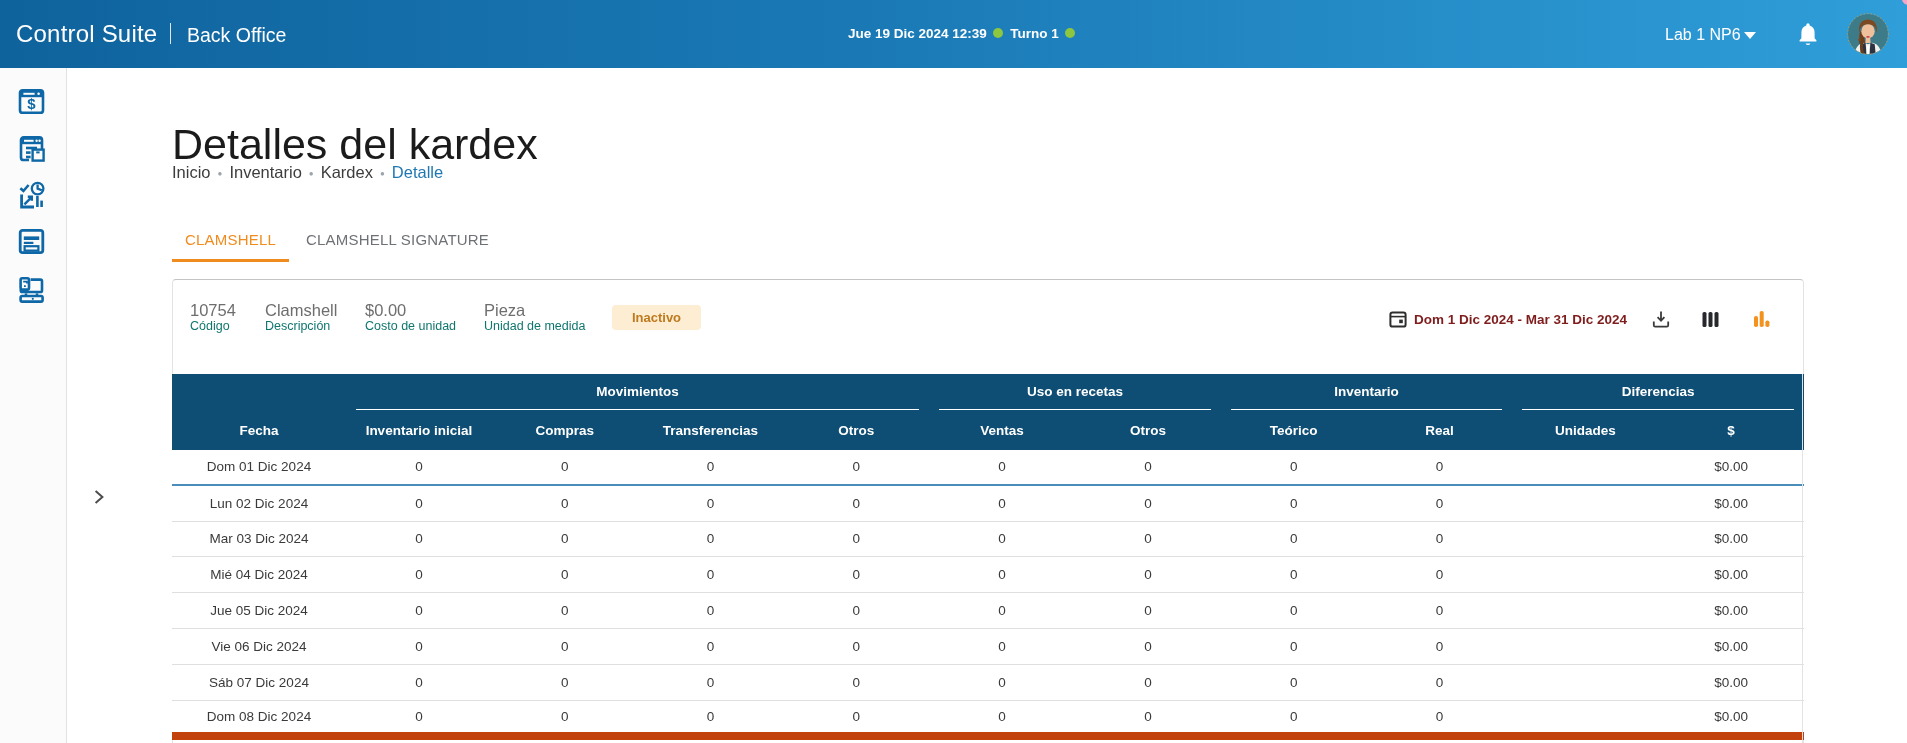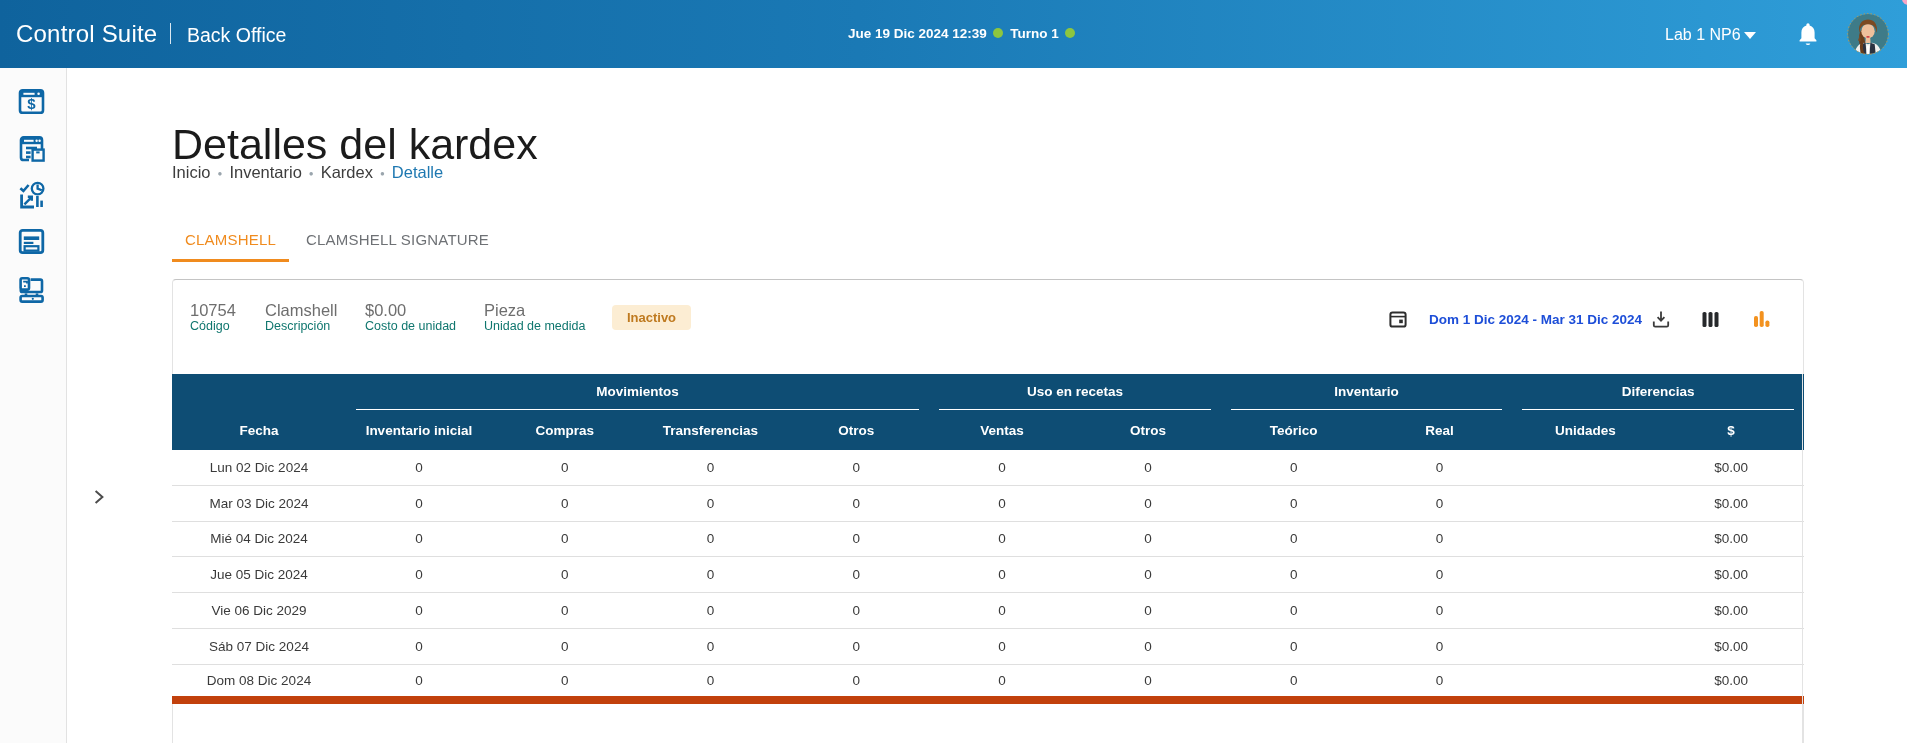--- a/index.html
+++ b/index.html
@@ -38,25 +38,25 @@
   font-size:15px; color:#f08b1e; letter-spacing:.2px; }
 .tab1u { position:absolute; left:172px; top:259px; width:117px; height:3px; background:#f08b1e; }
 .tab2 { position:absolute; left:306px; top:231px; font-size:15px; color:#6e7175; letter-spacing:.2px; }
 
 
 #card { position:absolute; left:172px; top:279px; width:1632px; height:470px;
   background:#fff; border:1px solid #e3e3e3; border-top:1px solid #c4c4c4; border-radius:4px 4px 0 0; }
 
 .iv { position:absolute; top:21px; font-size:16.5px; color:#6e6e6e; }
 .il { position:absolute; top:39px; font-size:12.5px; color:#0f766e; }
-.badge { position:absolute; left:439px; top:25px; width:79px; height:25px; line-height:25px;
+.badge { position:absolute; left:439px; top:25px; width:89px; height:25px; line-height:25px;
   background:#fcedd3; color:#bf7a1f; font-weight:bold; font-size:13px; text-align:center; border-radius:4px; }
 
 .cal { position:absolute; left:1216px; top:30px; }
-.dater { position:absolute; left:1241px; top:32px; font-size:13.5px; font-weight:bold; color:#1d4ed8; white-space:nowrap;margin-left:15px; }
+.dater { position:absolute; left:1241px; top:32px; font-size:13.5px; font-weight:bold; color:#7f1d1d; white-space:nowrap; }
 .dl { position:absolute; left:1479px; top:30px; }
 .cols3 { position:absolute; left:1529px; top:32px; }
 .obar { position:absolute; left:1580px; top:30px; }
 
 
 #tbl { position:absolute; left:-1px; top:94px; width:1632px; border-collapse:collapse; table-layout:fixed; }
 #tbl th, #tbl td { font-size:13.5px; padding:0; }
 thead tr.grp th { background:#0e4d74; color:#fff; height:37px; vertical-align:middle; position:relative; }
 thead tr.grp th .gl { display:block; margin-top:-3px; font-size:13.5px; }
 thead tr.grp th .un { position:absolute; left:10px; right:10px; bottom:1.5px; height:0; border-bottom:1px solid #fff; }
@@ -254,20 +254,33 @@
             <th>Otros</th>
           <th>Ventas</th>
             <th>Otros</th>
             <th>Teórico</th>
             <th>Real</th>
             <th>Unidades</th>
             <th>$</th>
         </tr>
       </thead>
       <tbody>
+        <tr class="b1">
+            <td>Dom 01 Dic 2024</td>
+            <td>0</td>
+            <td>0</td>
+            <td>0</td>
+            <td>0</td>
+            <td>0</td>
+            <td>0</td>
+            <td>0</td>
+            <td>0</td>
+            <td></td>
+            <td>$0.00</td>
+          </tr>
         <tr>
             <td>Lun 02 Dic 2024</td>
             <td>0</td>
             <td>0</td>
             <td>0</td>
             <td>0</td>
             <td>0</td>
             <td>0</td>
             <td>0</td>
             <td>0</td>
@@ -307,21 +320,21 @@
             <td>0</td>
             <td>0</td>
             <td>0</td>
             <td>0</td>
             <td>0</td>
             <td>0</td>
             <td></td>
             <td>$0.00</td>
           </tr>
         <tr>
-            <td>Vie 06 Dic 2029</td>
+            <td>Vie 06 Dic 2024</td>
             <td>0</td>
             <td>0</td>
             <td>0</td>
             <td>0</td>
             <td>0</td>
             <td>0</td>
             <td>0</td>
             <td>0</td>
             <td></td>
             <td>$0.00</td>

